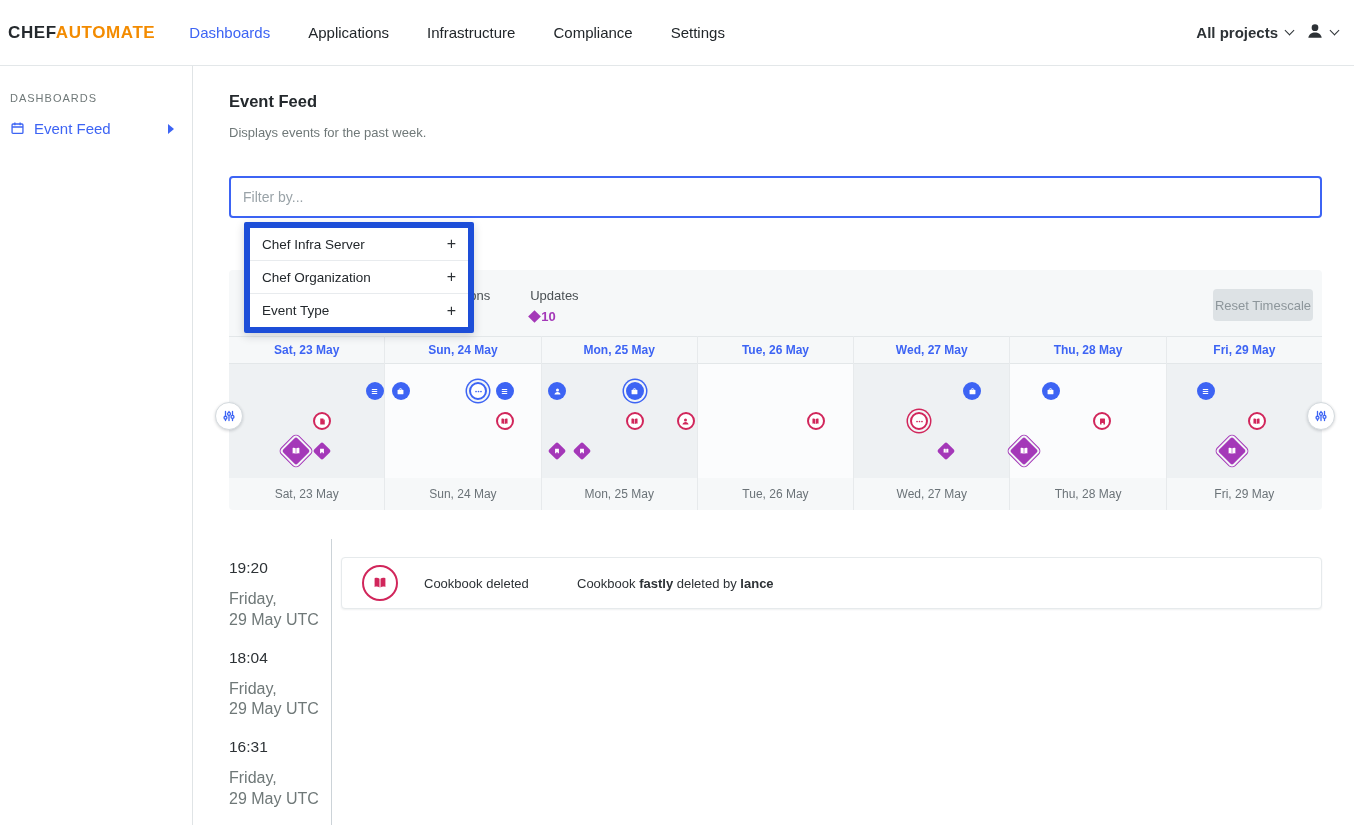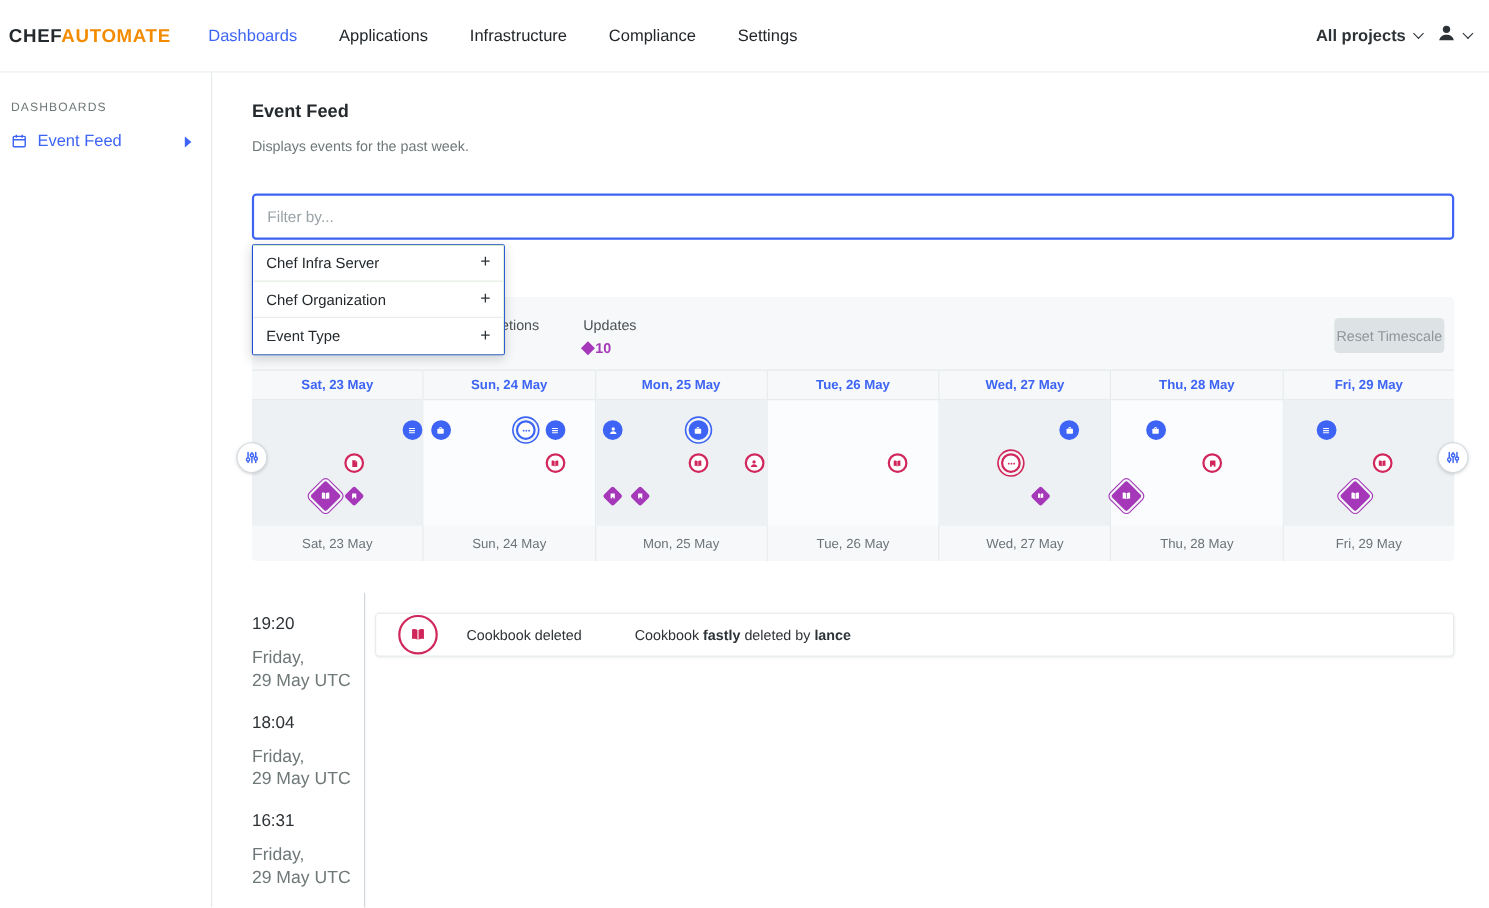--- a/index.html
+++ b/index.html
@@ -35,21 +35,21 @@
   .side-item .tri{margin-left:auto;margin-right:8px;width:0;height:0;border-left:6px solid var(--blue);border-top:5px solid transparent;border-bottom:5px solid transparent}
   
   .main{flex:1;padding:26px 32px 0 36px;position:relative;background:#fff}
   .page-title{margin:0;font-size:16.5px;font-weight:700;color:#24292d}
   .page-sub{margin:14px 0 0;font-size:13px;color:var(--muted)}
   
   .filter-wrap{position:relative;margin-top:36px}
   .filter-input{width:100%;height:42px;border:2px solid var(--blue);border-radius:4px;padding:0 12px;
     font-size:14px;font-family:inherit;color:var(--text);outline:none;background:#fff}
   .filter-input::placeholder{color:#9aa3a8}
-  .dropdown{position:absolute;top:46px;left:0;width:230px;background:#84cc16;border:1px solid #1d4ed8;border-radius:2px;
+  .dropdown{position:absolute;top:46px;left:15px;width:230px;background:#84cc16;border:6px solid #1d4ed8;border-radius:2px;
     box-shadow:0 3px 10px rgba(20,30,40,.18);z-index:30}
   .dd-item{display:flex;align-items:center;justify-content:space-between;height:33px;padding:0 12px;
     font-size:13.5px;color:#23282c;border-bottom:1px solid #e8ebee;cursor:pointer;background:#fff}
   .dd-item:last-child{border-bottom:none}
   .dd-plus{font-size:16px;color:#2d3236;font-weight:400}
   
   .timeline-card{margin-top:52px;background:#f6f8f9;border-radius:4px;position:relative}
   .stats{display:flex;gap:40px;padding:18px 0 0 207px;height:56px}
   .stat .stat-label{font-size:13px;color:#4a5054}
   .stat .stat-count{display:flex;align-items:center;gap:2px;margin-top:6px;font-size:13px;font-weight:700}
@@ -91,21 +91,21 @@
   .mk.update.lg{width:20px;height:20px}
   .mk.update.lg .icn svg{width:10px;height:10px}
   .mk.update.ring{box-shadow:0 0 0 2px #f3f6f7,0 0 0 3px var(--upd)}
   
   .event-list{margin-top:47px;position:relative}
   .thread{position:absolute;left:102px;top:-18px;bottom:-10px;width:1px;background:#ccd3d8}
   .ev-row{display:flex;margin-bottom:16px;position:relative}
   .ev-time{width:112px;flex:none;padding-top:2px}
   .ev-time .t{font-size:15.5px;color:#2d3236}
   .ev-time .d{font-size:16px;color:var(--muted);line-height:1.3;margin-top:12px}
-  .ev-card{flex:1;height:40px;background:#fff;border:1px solid #e6eaec;border-radius:4px;
+  .ev-card{flex:1;height:52px;background:#fff;border:1px solid #e6eaec;border-radius:4px;
     box-shadow:0 1px 2px rgba(30,40,50,.07);display:flex;align-items:center;padding:12px 16px;cursor:pointer}
   .ev-icon-cell{width:44px;flex:none;display:flex;align-items:center;justify-content:center}
   .ev-icon{display:flex;align-items:center;justify-content:center}
   .ev-icon .icn{display:flex}
   .ev-icon svg{width:16px;height:16px}
   .ev-icon.create{width:36px;height:36px;border-radius:50%;background:var(--create);color:#fff}
   .ev-icon.delete{width:36px;height:36px;border-radius:50%;background:#fff;border:2px solid var(--del);color:var(--del)}
   .ev-icon.update{width:28px;height:28px;background:var(--upd);color:#fff;border-radius:3px;transform:rotate(45deg)}
   .ev-icon.update svg{transform:rotate(-45deg)}
   .ev-title{width:153px;flex:none;margin-left:22px;font-size:13px;color:#2d3236}

